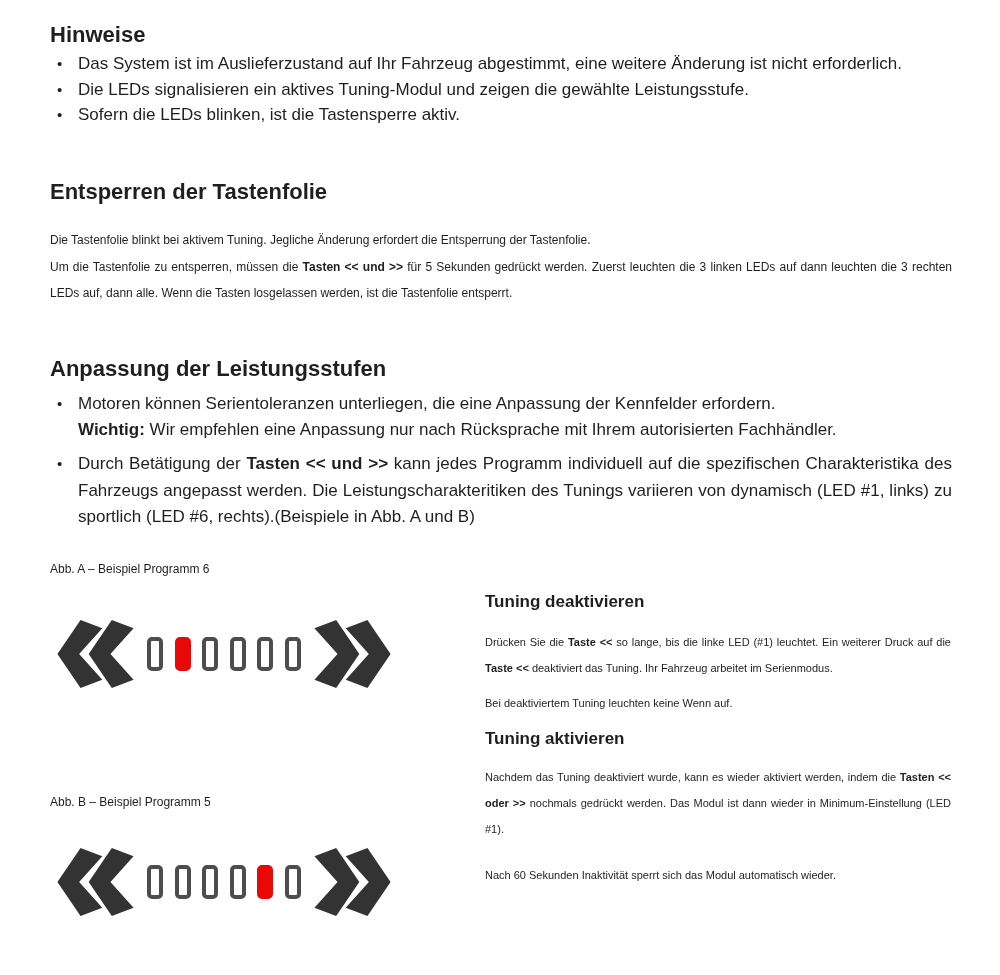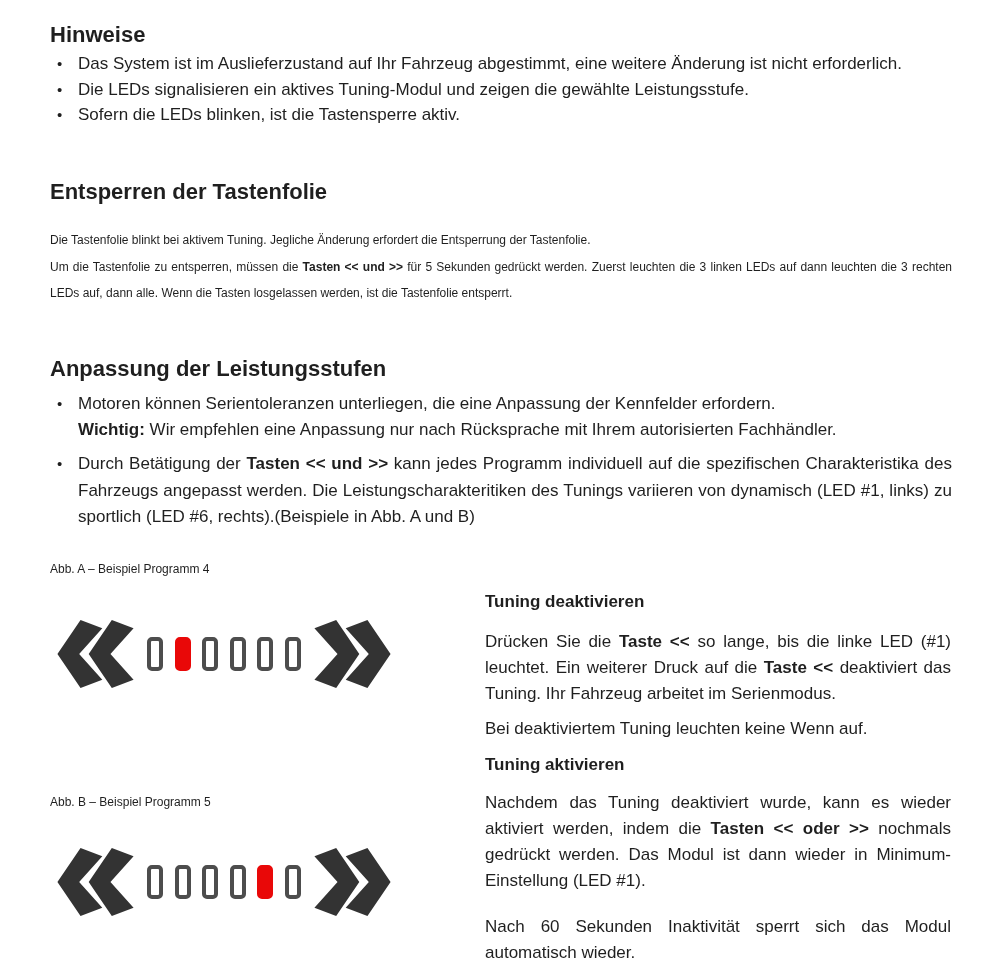--- a/index.html
+++ b/index.html
@@ -45,21 +45,21 @@
   .led-row{display:flex;column-gap:11.5px;align-items:center;}
   .led{
     box-sizing:border-box;width:16px;height:34px;background:#fff;
     border:4px solid var(--led-outline);border-radius:5px;
   }
   .led-on{background:var(--led-active);border-color:var(--led-active);}
 
   
   #right-col{top:588px;left:485px;width:466px;}
   #right-col .rh{font-size:17px;font-weight:bold;line-height:27px;}
-  #right-col .rp{font-size:17px;line-height:26px;}
+  #right-col .rp{font-size:11px;line-height:26px;}
   #right-col .p-da1{margin-top:14px;}
   #right-col .p-da2{margin-top:9px;}
   #right-col .h-ak{margin-top:9px;}
   #right-col .p-ak1{margin-top:12px;}
   #right-col .p-ak2{margin-top:20px;}
 </style>
 </head>
 <body>
 
 <div class="abs" id="sec-hinweise">
@@ -91,21 +91,21 @@
   <div class="bullet-row mt9" style="line-height:26px;">
     <div class="marker">•</div>
     <div class="bullet-body"><span>Motoren können Serientoleranzen unterliegen, die eine Anpassung der Kennfelder erfordern.</span><br><span class="b">Wichtig:</span><span> Wir empfehlen eine Anpassung nur nach Rücksprache mit Ihrem autorisierten Fachhändler.</span></div>
   </div>
   <div class="bullet-row mt8" style="line-height:26.5px;">
     <div class="marker">•</div>
     <div class="bullet-body just"><span>Durch Betätigung der </span><span class="b">Tasten &lt;&lt; und &gt;&gt;</span><span> kann jedes Programm individuell auf die spezifischen Charakteristika des Fahrzeugs angepasst werden. Die Leistungscharakteritiken des Tunings variieren von dynamisch (LED #1, links) zu sportlich (LED #6, rechts).(Beispiele in Abb. A und B)</span></div>
   </div>
 </div>
 
-<div class="abs t" id="label-a">Abb. A – Beispiel Programm 4</div>
+<div class="abs t" id="label-a">Abb. A – Beispiel Programm 6</div>
 <div class="abs figure" id="figure-a">
   <svg class="chev chev-left" viewBox="0 0 112 100" aria-hidden="true">
     <polygon points="0,12 32,0 66,50 32,100 0,88 34,50" fill="currentColor"></polygon>
     <polygon points="46,12 78,0 112,50 78,100 46,88 80,50" fill="currentColor"></polygon>
   </svg>
   <div class="led-row">
       <div class="led"></div>
       <div class="led led-on"></div>
       <div class="led"></div>
       <div class="led"></div>

